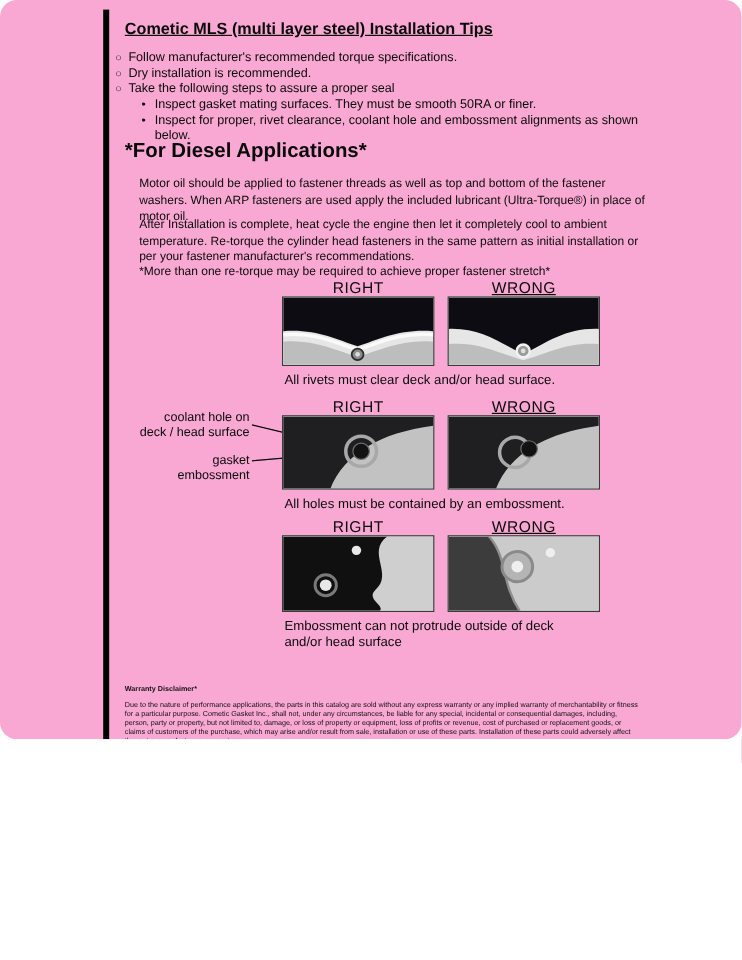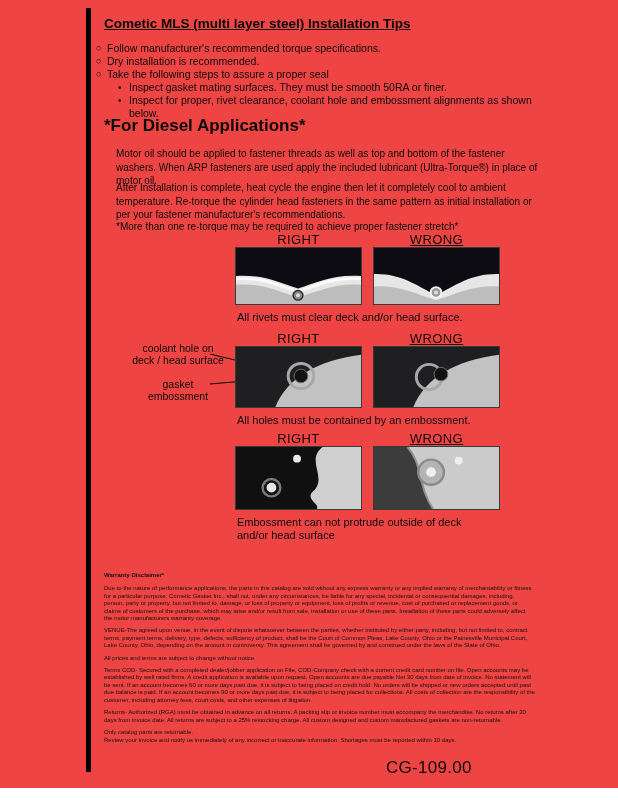--- a/index.html
+++ b/index.html
@@ -1,17 +1,17 @@
 <!DOCTYPE html>
 <html><head>
 <meta charset="utf-8">
 <style>
   html,body{margin:0;padding:0;background:#ffffff;}
-  .page{position:relative;width:618px;height:788px;background:#ef4444;overflow:hidden;
-        font-family:"Liberation Sans","DejaVu Sans",sans-serif;color:#0a0a0a;}
+  .page{position:relative;width:618px;height:616px;background:#f9a8d4;overflow:hidden;
+        font-family:"Liberation Sans","DejaVu Sans",sans-serif;color:#0a0a0a;border-radius:14px;}
   .left-rule{position:absolute;left:86px;top:8px;width:5px;height:764px;background:#000;}
   .title{position:absolute;left:104px;top:16px;width:440px;margin:0;
          font-size:13.5px;font-weight:bold;text-decoration:underline;}
   .tips{position:absolute;left:96px;top:42px;width:440px;font-size:10.5px;line-height:13px;}
   .tip{display:flex;}
   .tip .mk{width:11px;flex:0 0 11px;font-size:9px;line-height:13px;text-align:left;}
   .tip.sub{padding-left:22px;}
   .tip.sub .mk{font-size:10px;}
   .diesel-h{position:absolute;left:104px;top:116px;margin:0;font-size:17px;font-weight:bold;}
   .para{position:absolute;left:104px;width:430px;margin:12px;font-size:10px;line-height:13.5px;}
@@ -19,21 +19,21 @@
   .p2{top:169px;}
   .note{top:208px;}
   .hdr{position:absolute;width:127px;text-align:center;font-size:13px;letter-spacing:0.4px;}
   .hdr.right{left:235px;} .hdr.wrong{left:373px;text-decoration:underline;}
   .photo{position:absolute;width:127px;border:1px solid #3a3a3a;box-sizing:border-box;background:#ddd;}
   .photo svg{display:block;width:100%;height:100%;}
   .ph-r{left:235px;} .ph-w{left:373px;}
   .row1{top:247px;height:58px;} .row2{top:346px;height:62px;} .row3{top:446px;height:64px;}
   .cap{position:absolute;left:237px;font-size:11px;line-height:13px;}
   .cap1{top:311px;} .cap2{top:414px;} .cap3{top:516px;width:250px;}
-  .ptr-label{position:absolute;text-align:center;font-size:10.5px;line-height:12px;width:92px;margin-left:16px;}
+  .ptr-label{position:absolute;text-align:right;font-size:10.5px;line-height:12px;width:92px;}
   .lab1{left:116px;top:342px;}
   .lab2{left:116px;top:378px;}
   .ptr-lines{position:absolute;left:208px;top:348px;width:96px;height:46px;}
   .disclaimer{position:absolute;left:104px;top:572px;width:431px;font-size:6px;line-height:7.4px;color:#111;}
   .disclaimer p{margin:0 0 5px 0;}
   .disclaimer .dh{font-weight:bold;margin-bottom:6px;}
   .disclaimer .tight{margin-bottom:1px;}
   .footer{position:absolute;left:386px;top:758px;font-size:17px;letter-spacing:0.3px;}
 </style>
 </head>

